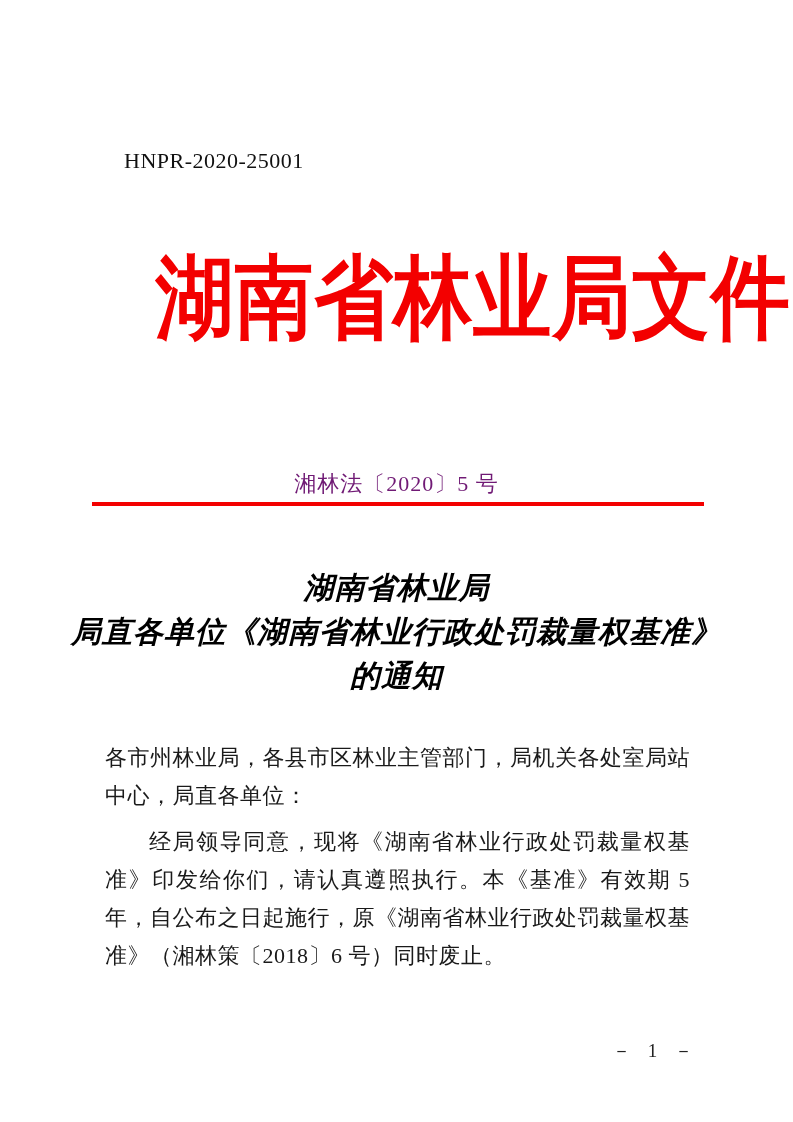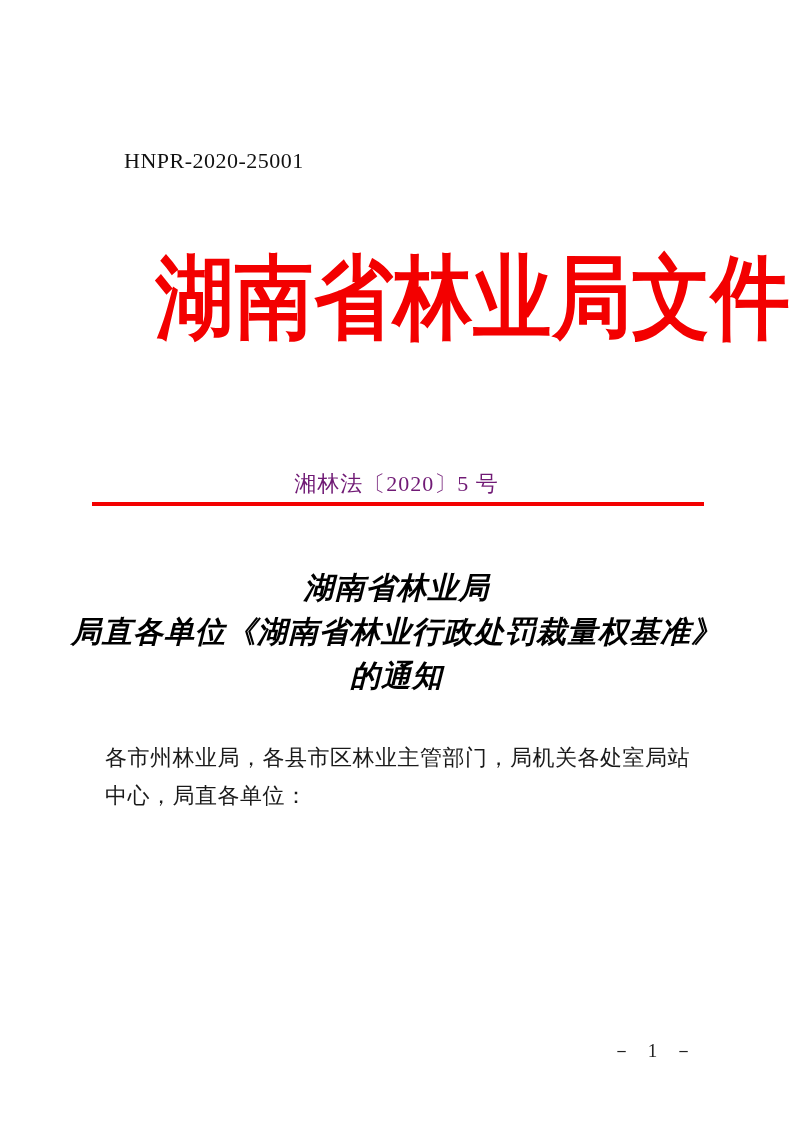--- a/index.html
+++ b/index.html
@@ -119,17 +119,18 @@
   <div class="red-line"></div>
 
   <div class="notice-title">
     <div>湖南省林业局</div>
     <div>局直各单位《湖南省林业行政处罚裁量权基准》</div>
     <div>的通知</div>
   </div>
 
   <div class="body-text">
     <p>各市州林业局，各县市区林业主管部门，局机关各处室局站中心，局直各单位：</p>
+    <p class="indent">经局领导同意，现将《湖南省林业行政处罚裁量权基准》印发给你们，请认真遵照执行。本《基准》有效期 5 年，自公布之日起施行，原《湖南省林业行政处罚裁量权基准》（湘林策〔2018〕6 号）同时废止。</p>
   </div>
 
   <div class="page-number">－ 1 －</div>
 
 </div>
 
 </body></html>

